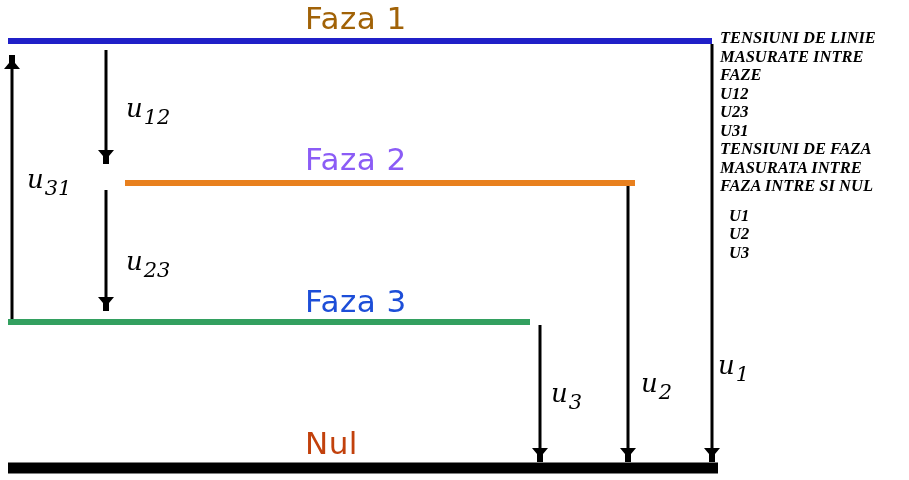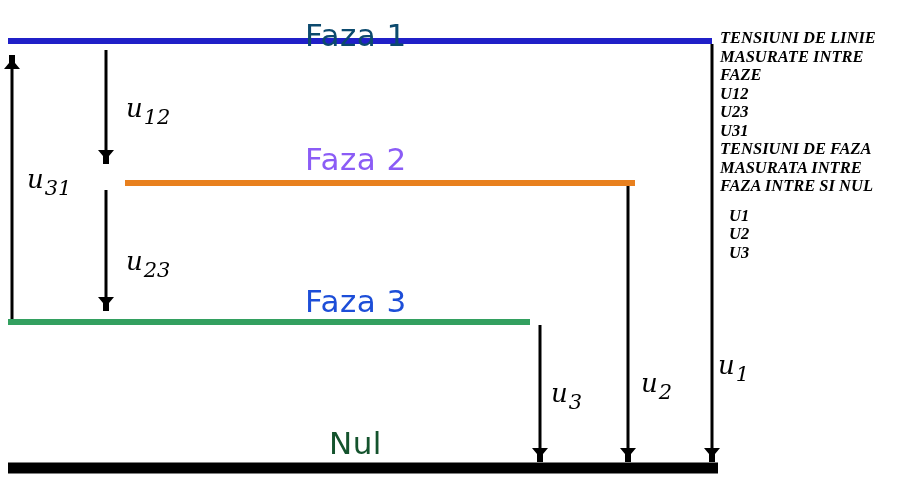--- a/index.html
+++ b/index.html
@@ -29,24 +29,24 @@
   
   .phase-label {
     position: absolute;
     font-family: "DejaVu Sans", sans-serif;
     font-size: 31px;
     font-weight: 400;
     letter-spacing: 0.5px;
     white-space: nowrap;
     line-height: 1;
   }
-  #label-faza1 { left: 305px; top:   20px; color: #0c4a6e; }
+  #label-faza1 { left: 305px; top:   3px; color: #a16207; }
   #label-faza2 { left: 305px; top: 144px; color: #8b5cf6; }
   #label-faza3 { left: 305px; top: 286px; color: #1d4ed8; }
-  #label-nul   { left: 305px; top: 428px; color: #14532d; margin-left: 24px; }
+  #label-nul   { left: 305px; top: 428px; color: #c2410c; }
 
   
   .u-label {
     position: absolute;
     font-family: "DejaVu Serif", serif;
     font-style: italic;
     font-size: 26px;
     color: #000000;
     white-space: nowrap;
     line-height: 1;

